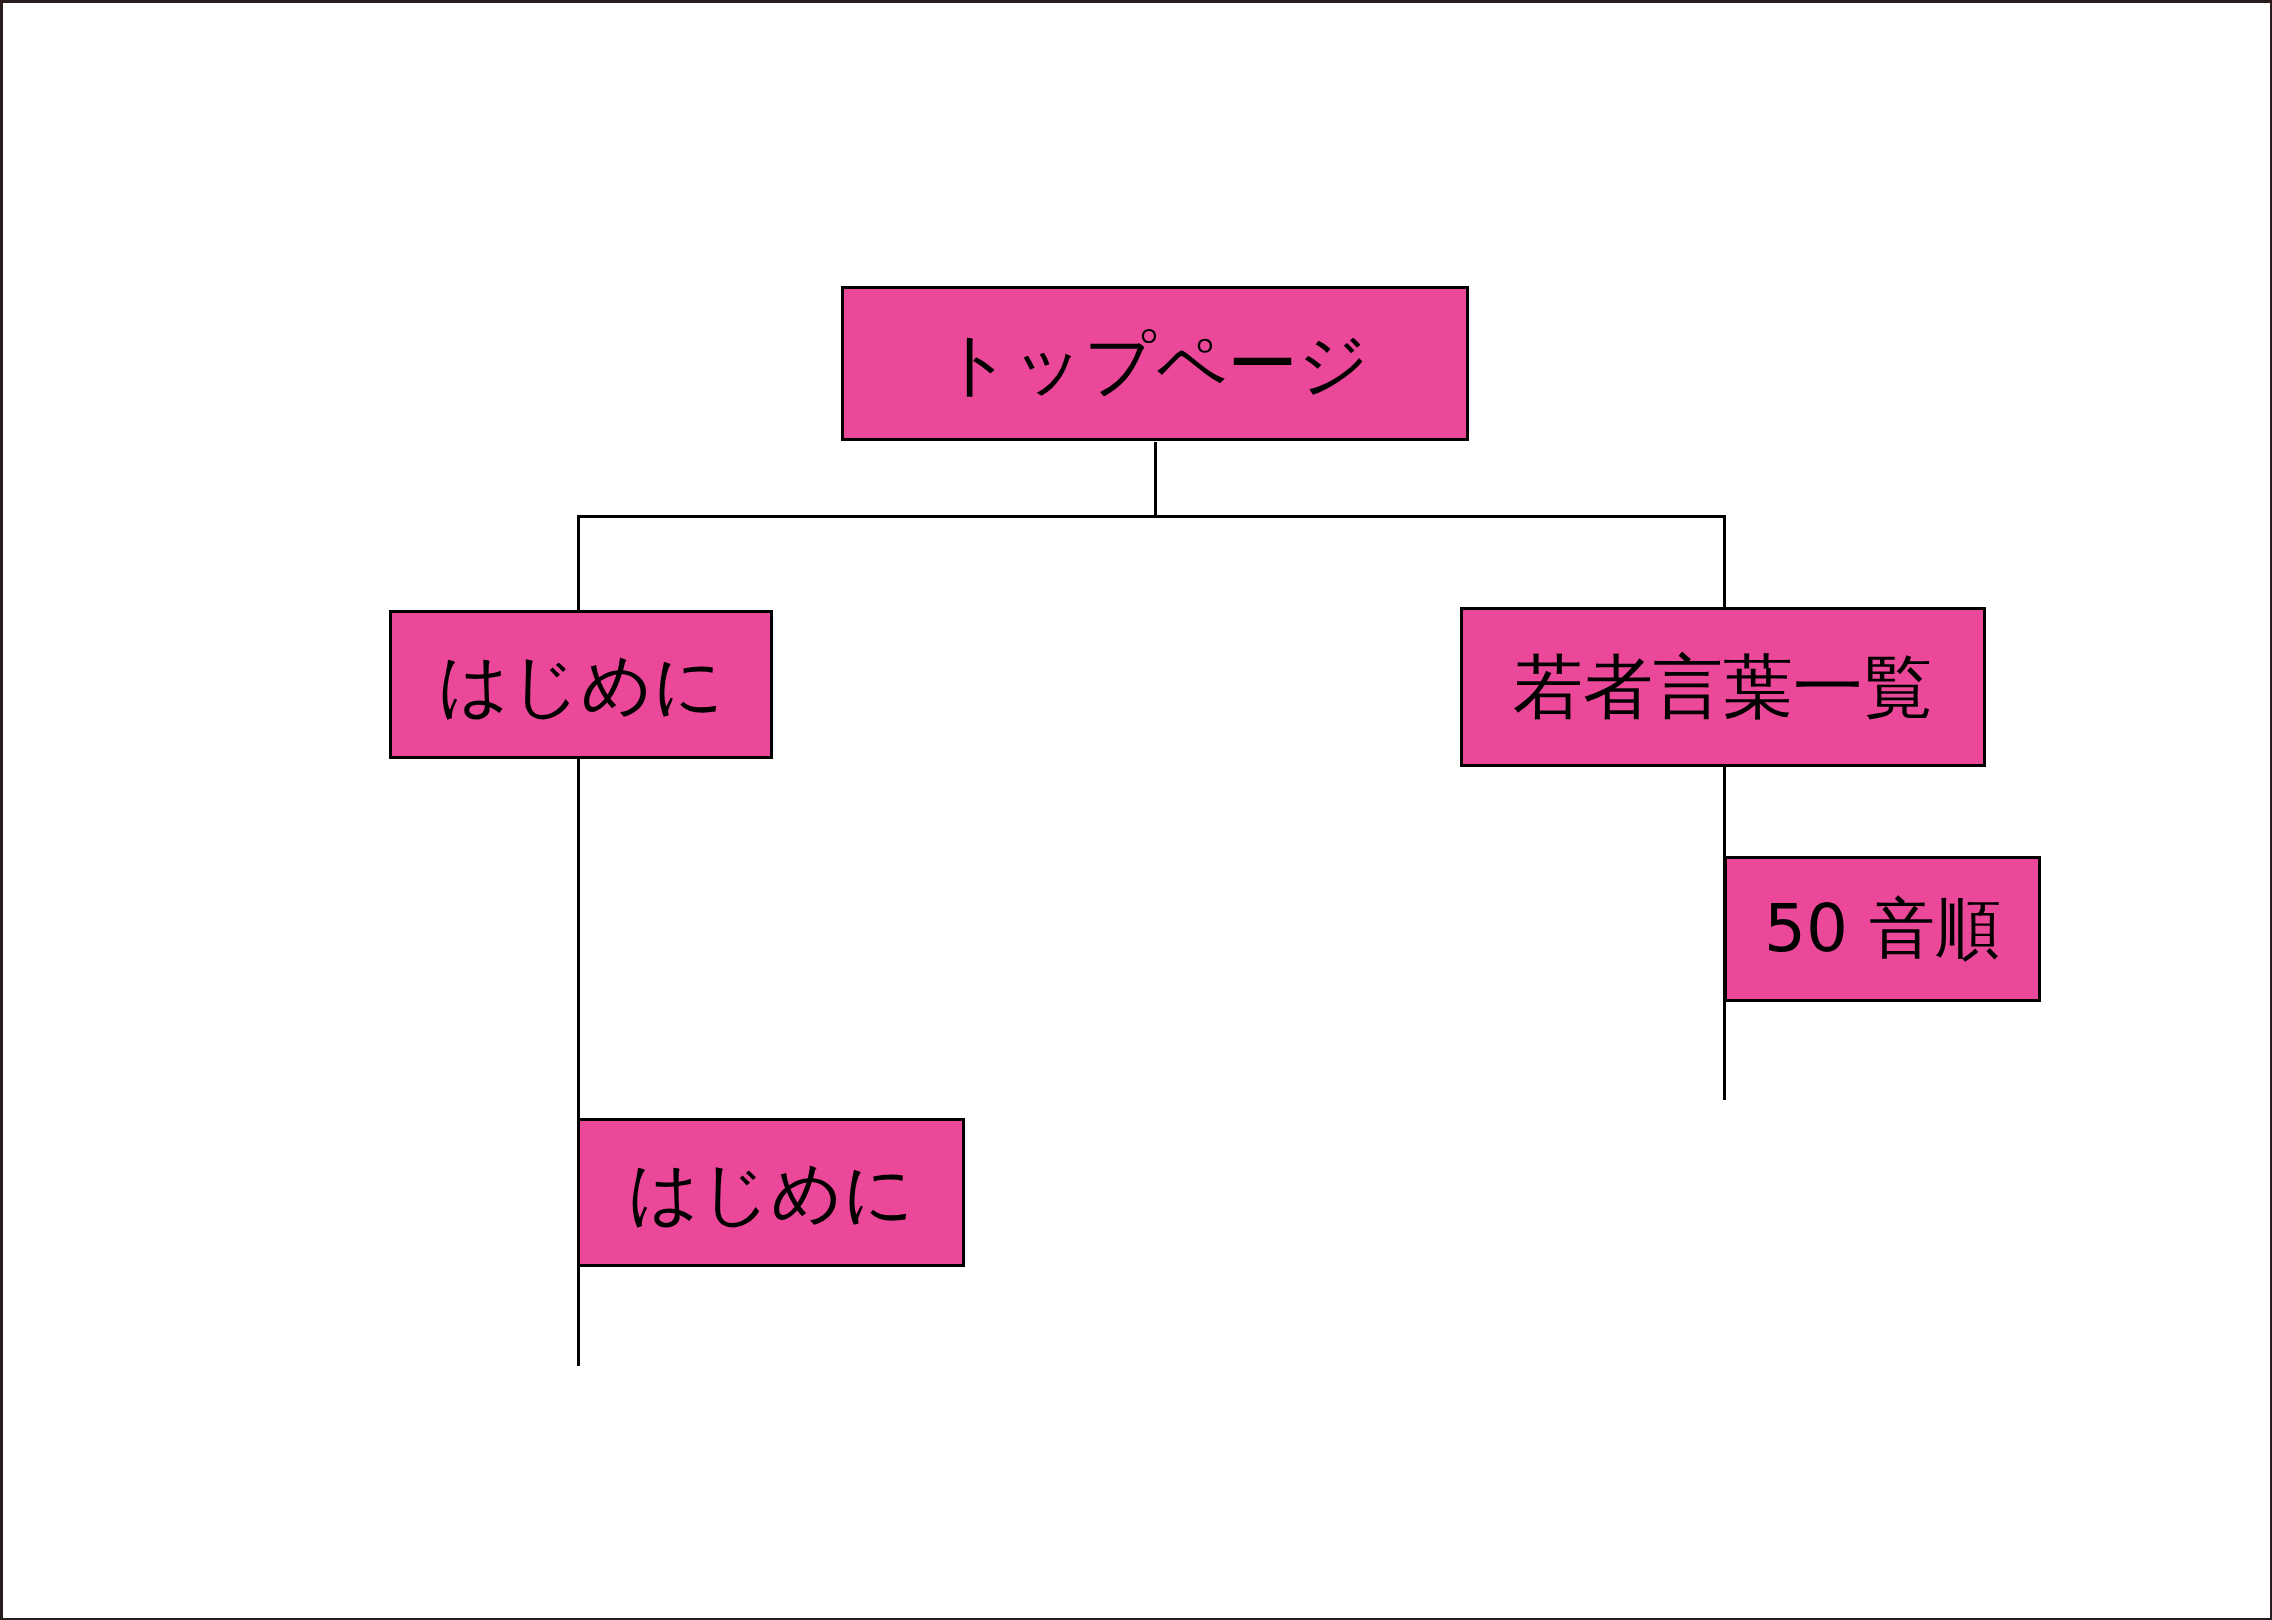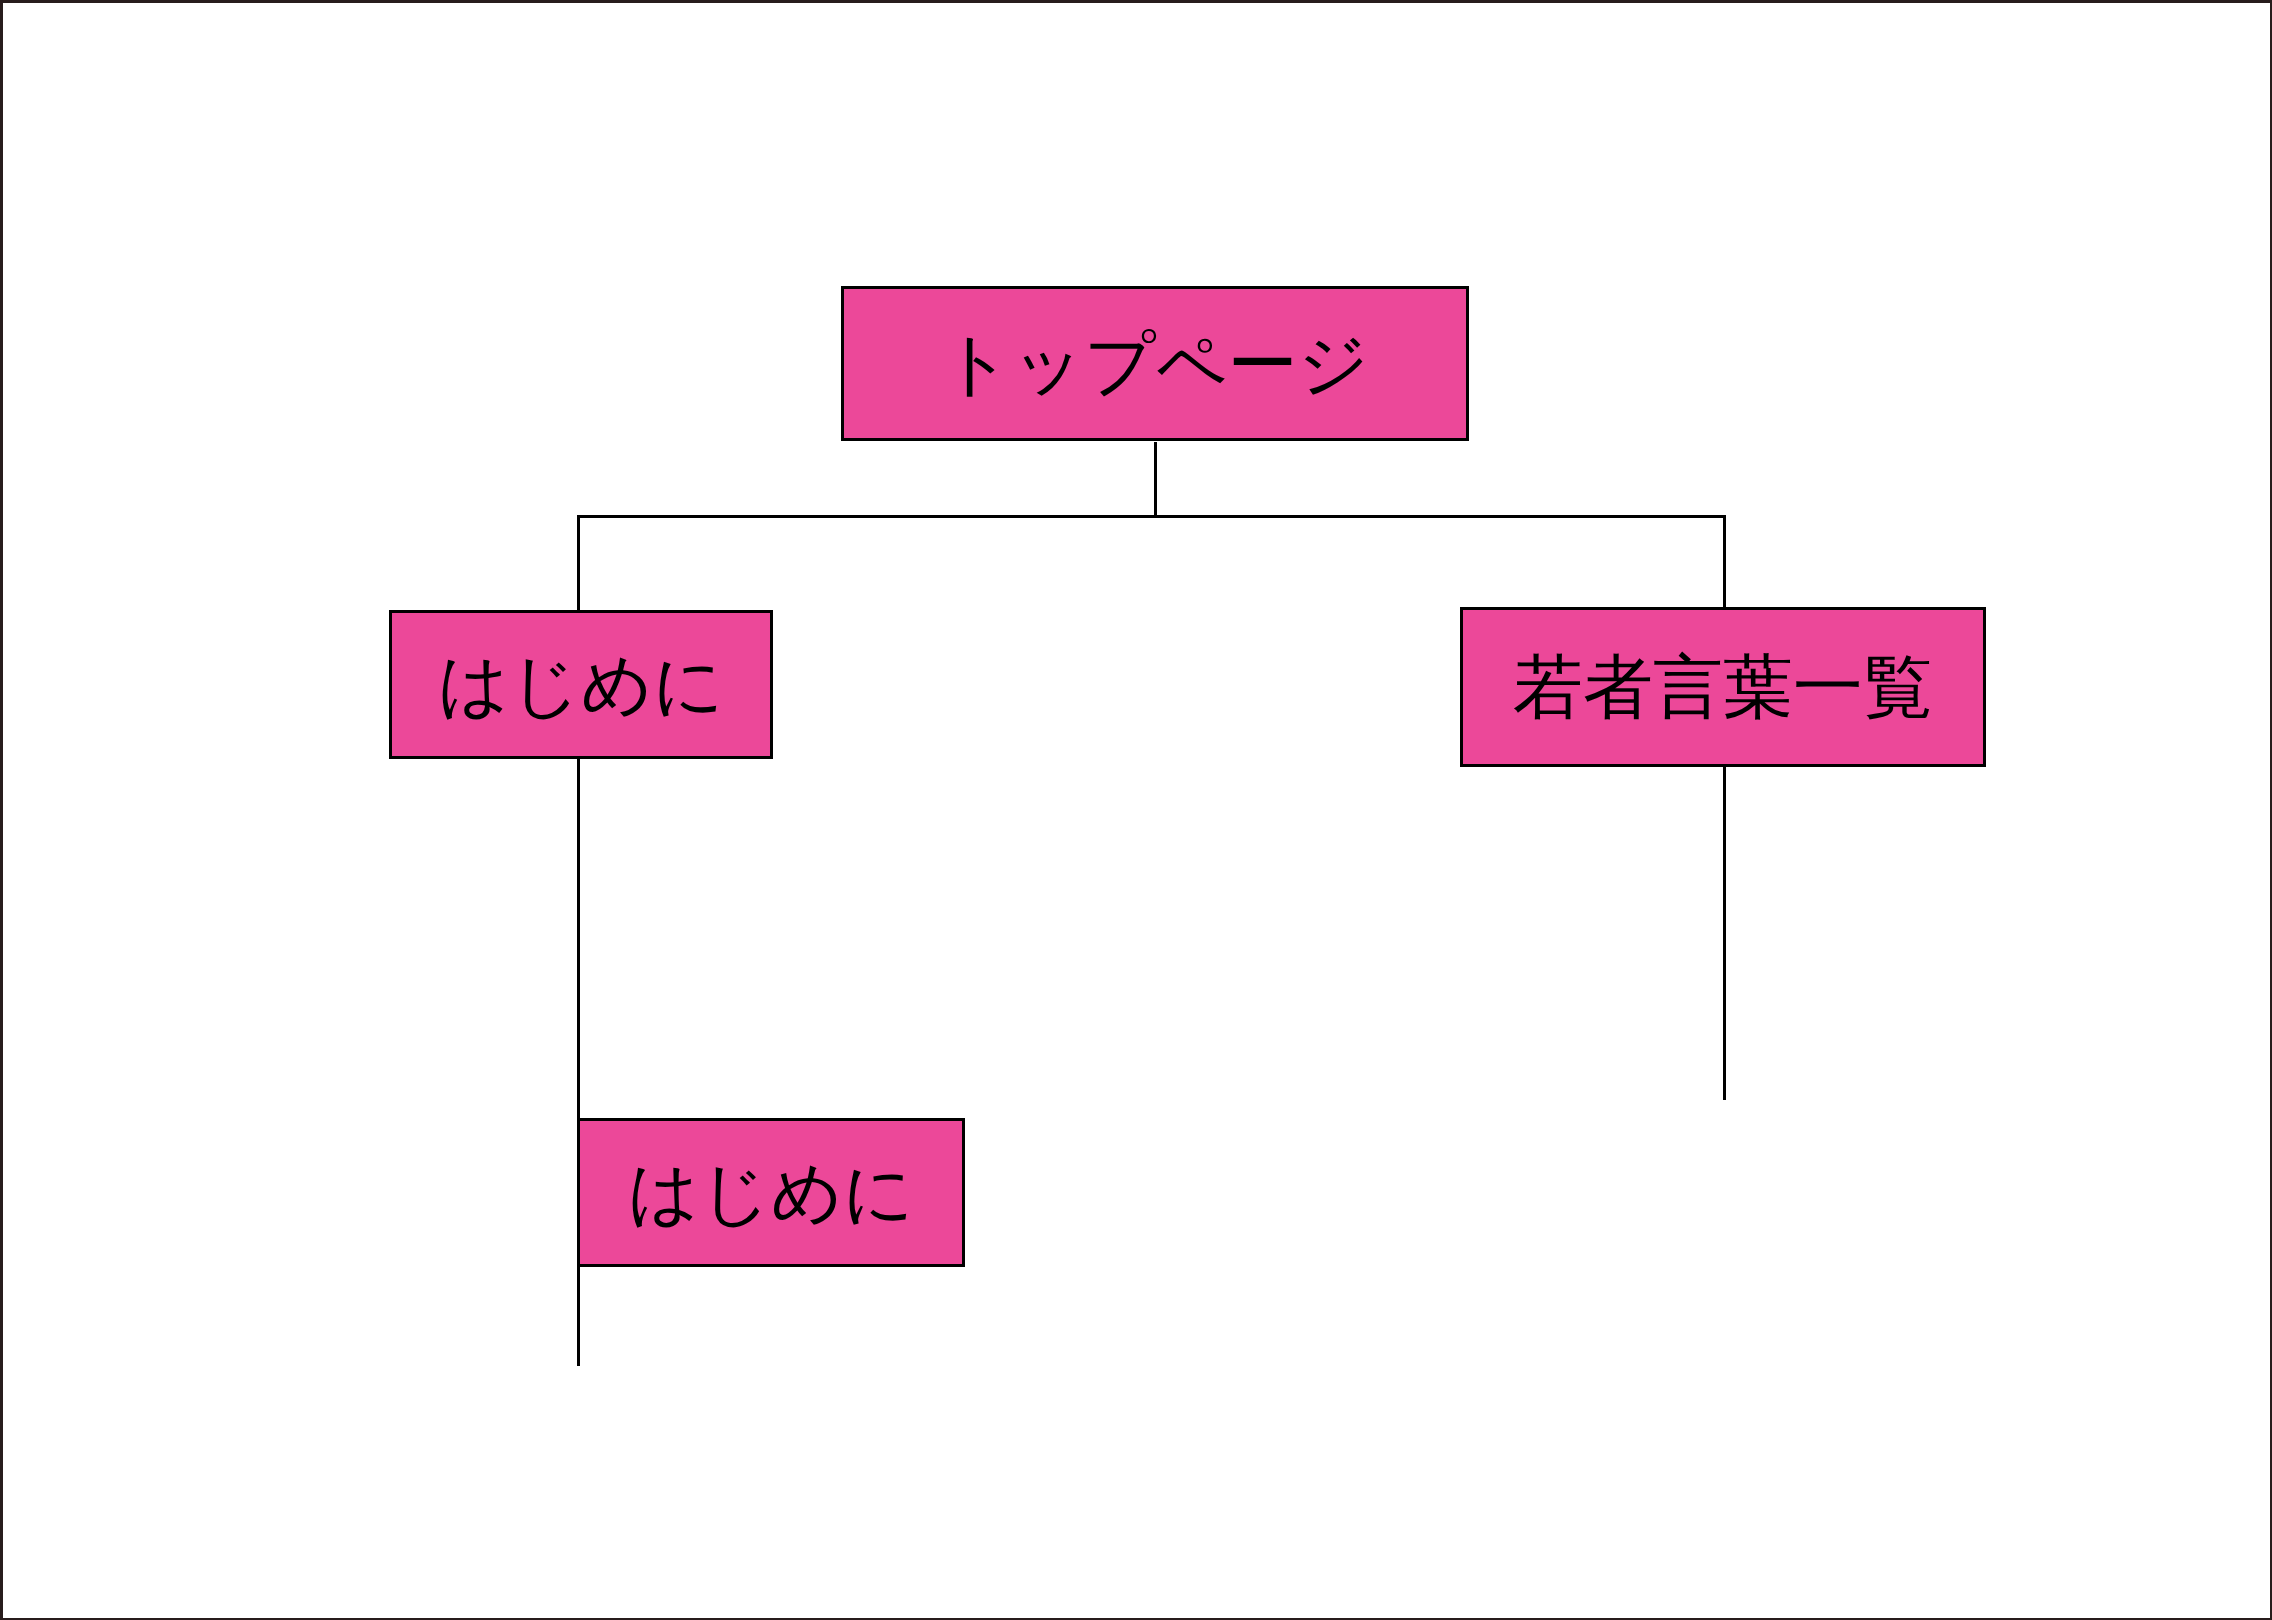--- a/index.html
+++ b/index.html
@@ -75,15 +75,18 @@
 
   <div class="node pos-wakamono">
     <span>若者言葉一覧</span>
   </div>
 
 
   <div class="node pos-shiyou">
     <span>はじめに</span>
   </div>
 
+  <div class="node pos-gojuon">
+    <span>50 音順</span>
+  </div>
 
 </div>
 
 
 </body></html>

